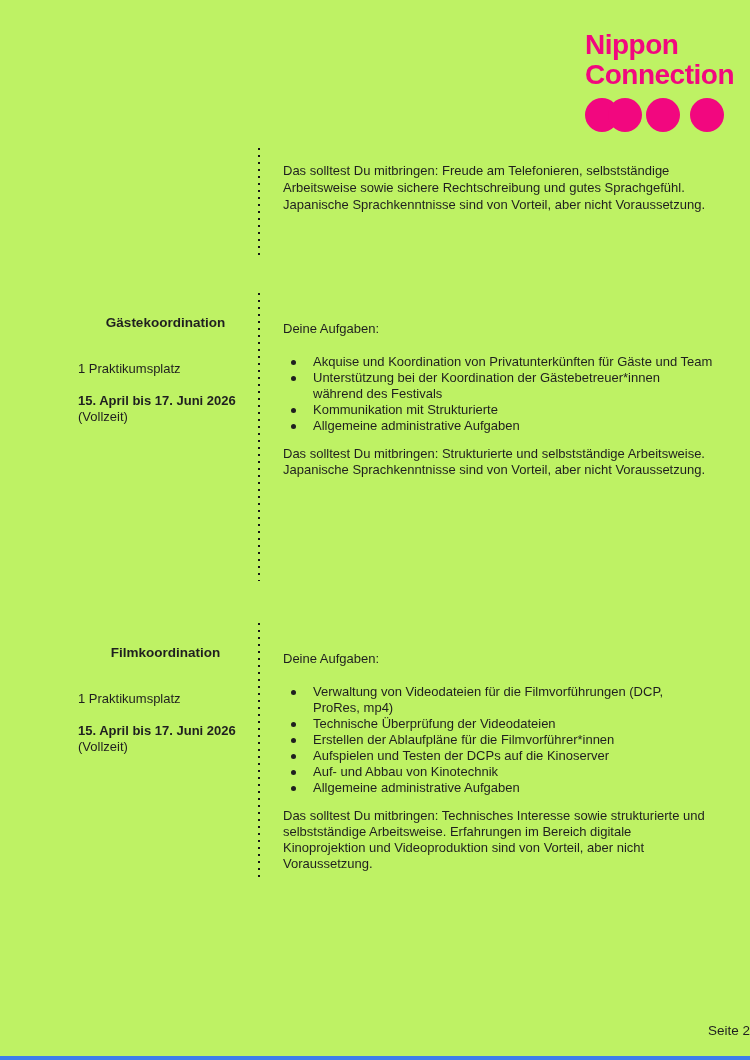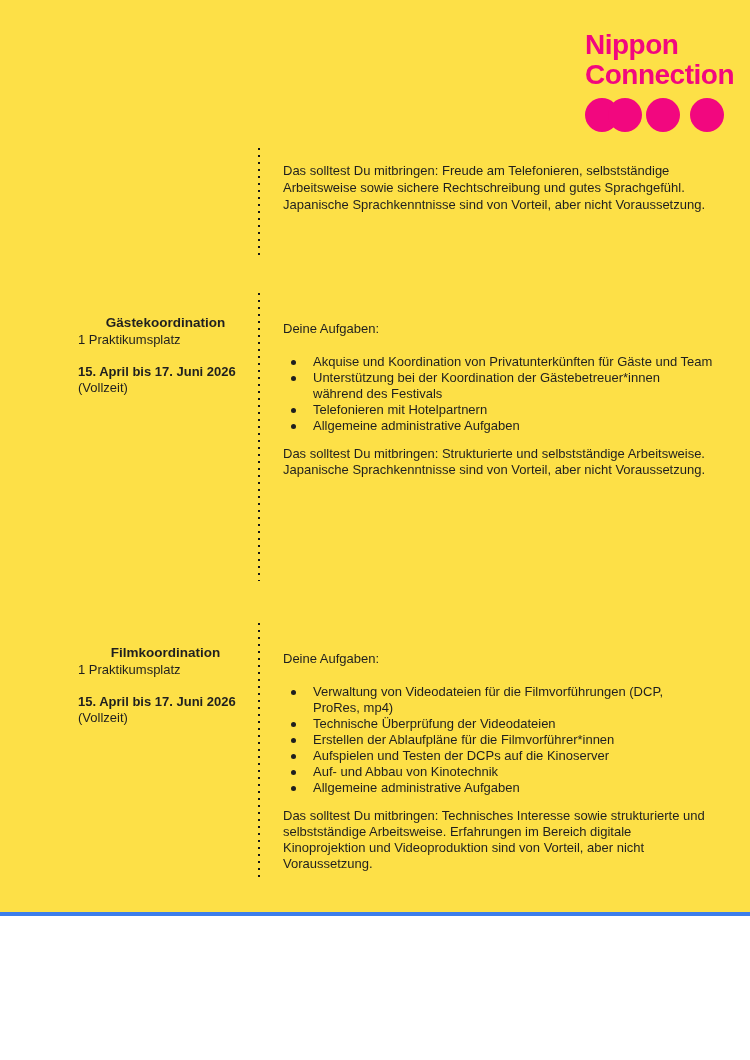--- a/index.html
+++ b/index.html
@@ -4,22 +4,22 @@
 <style>
   * { margin: 0; padding: 0; box-sizing: border-box; }
   html, body { background: #ffffff; }
   body {
     font-family: "Liberation Sans", "DejaVu Sans", sans-serif;
     color: #1f1f1f;
   }
   .page {
     position: relative;
     width: 750px;
-    height: 916px;
-    background: #fde047;
+    height: 1060px;
+    background: #bef264;
     overflow: hidden;
   }
 
   
   .logo {
     position: absolute;
     left: 585px;
     top: 30px;
     width: 160px;
   }
@@ -53,21 +53,21 @@
 
   
   .job-section { position: absolute; left: 0; width: 750px; }
   .section-guest { top: 293px; height: 288px; }
   .section-film  { top: 623px; height: 258px; }
   .section-guest .dotted-line { height: 288px; }
   .section-film  .dotted-line { height: 258px; }
 
   .left-col { position: absolute; left: 78px; top: 22px; width: 175px; }
   .left-col h3 { font-size: 13.5px; font-weight: bold; line-height: 16px; text-align: center; }
-  .left-col .slots { margin-top: 1px; font-size: 13px; line-height: 16px; }
+  .left-col .slots { margin-top: 30px; font-size: 13px; line-height: 16px; }
   .left-col .period { margin-top: 16px; font-size: 13px; line-height: 16px; }
   .left-col .period .bold { font-weight: bold; }
 
   .right-col { position: absolute; left: 283px; top: 28px; width: 430px; }
   .right-col .tasks-heading { font-size: 13px; line-height: 16px; }
   .right-col ul { margin-top: 17px; list-style: none; }
   .right-col li {
     position: relative;
     padding-left: 30px;
     font-size: 13px;
@@ -132,21 +132,21 @@
       <p class="period">
         <span class="bold">15. April bis 17. Juni 2026</span><br>
         <span>(Vollzeit)</span>
       </p>
     </aside>
     <div class="right-col">
       <p class="tasks-heading">Deine Aufgaben:</p>
       <ul>
           <li>Akquise und Koordination von Privatunterkünften für Gäste und Team</li>
           <li>Unterstützung bei der Koordination der Gästebetreuer*innen während des Festivals</li>
-          <li>Telefonieren mit Hotelpartnern</li>
+          <li>Kommunikation mit Strukturierte</li>
           <li>Allgemeine administrative Aufgaben</li>
         </ul>
       <p class="requirements">Das solltest Du mitbringen: Strukturierte und selbstständige Arbeitsweise. Japanische Sprachkenntnisse sind von Vorteil, aber nicht Voraussetzung.</p>
     </div>
   </section>
 
   <section class="job-section section-film">
     <div class="dotted-line"></div>
     <aside class="left-col">
       <h3>Filmkoordination</h3>

